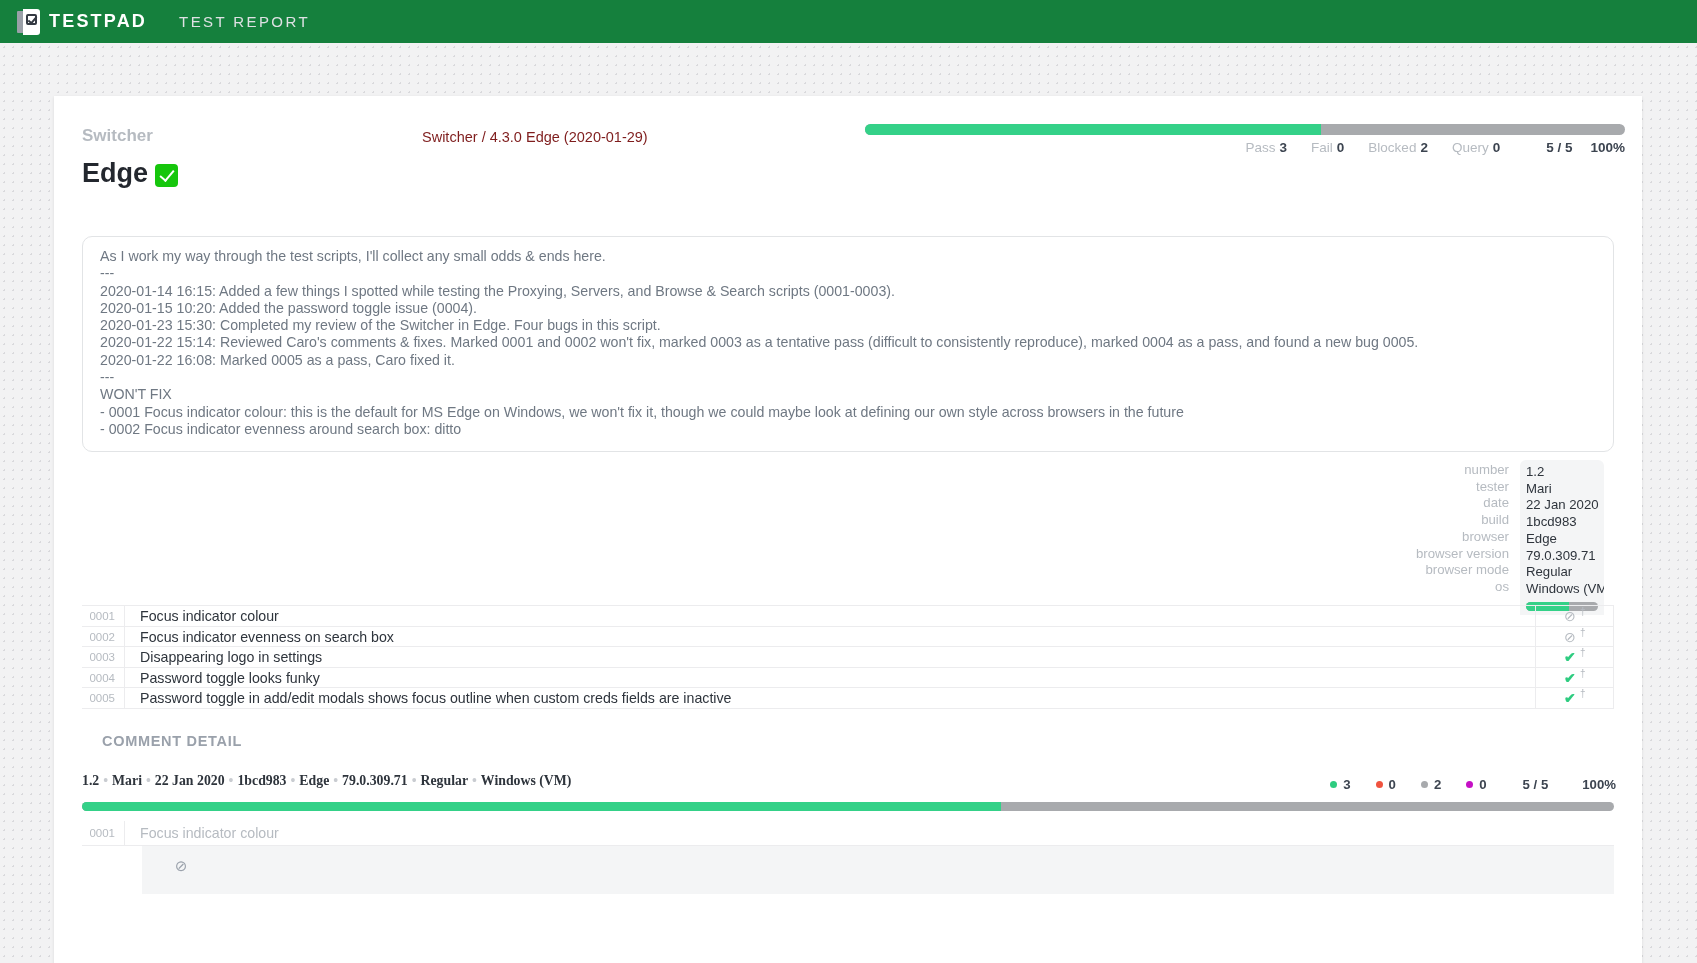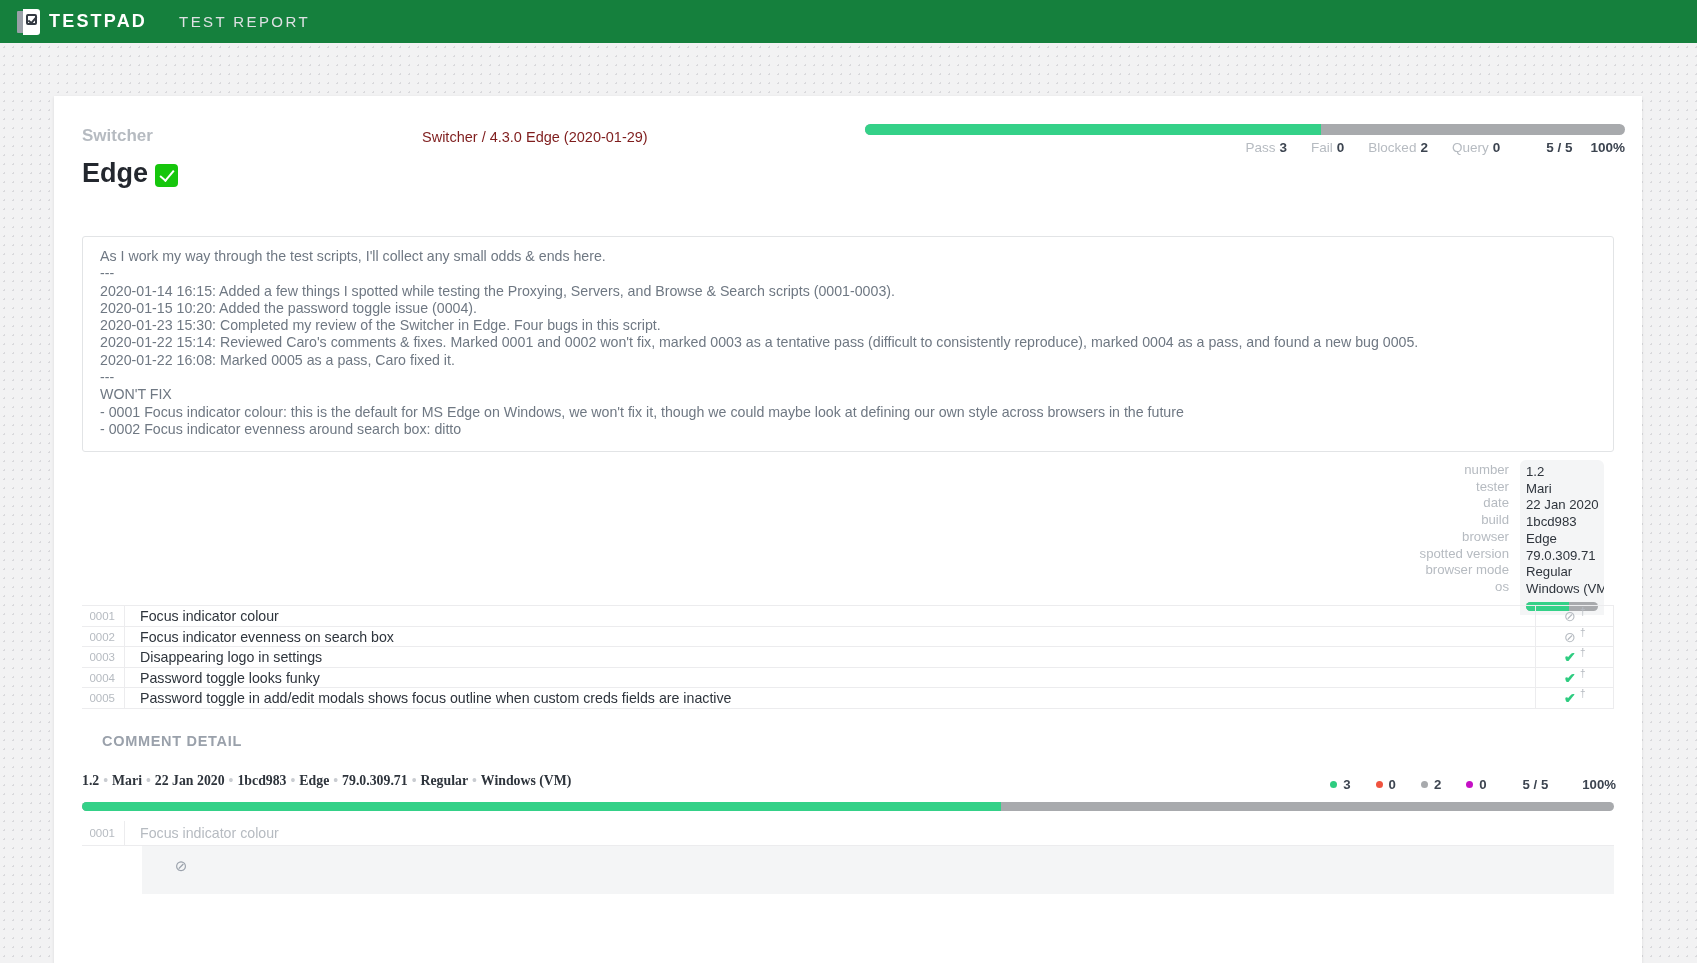--- a/index.html
+++ b/index.html
@@ -132,21 +132,21 @@
     border: solid #ffffff;
     border-width: 0 2.6px 2.6px 0;
     transform: rotate(40deg);
   }
 
   
   .notes {
     position: absolute; left: 28px; top: 140px;
     width: 1532px;
     border: 1px solid #e2e4e6;
-    border-radius: 3px;
+    border-radius: 10px;
     padding: 11px 17px 13px 17px;
     color: #6f7883;
     font-size: 14.2px;
     line-height: 17.3px;
   }
   .notes div { white-space: pre; }
 
   
   .meta {
     position: absolute; right: 38px; top: 364px;
@@ -352,21 +352,21 @@
       <div>- 0002 Focus indicator evenness around search box: ditto</div>
     </div>
 
   <div class="meta">
     <div class="meta-labels" id="meta-labels">
         <div>number</div>
         <div>tester</div>
         <div>date</div>
         <div>build</div>
         <div>browser</div>
-        <div>spotted version</div>
+        <div>browser version</div>
         <div>browser mode</div>
         <div>os</div>
       </div>
     <div class="meta-values">
       <div id="meta-values">
           <div>1.2</div>
           <div>Mari</div>
           <div>22 Jan 2020</div>
           <div>1bcd983</div>
           <div>Edge</div>

